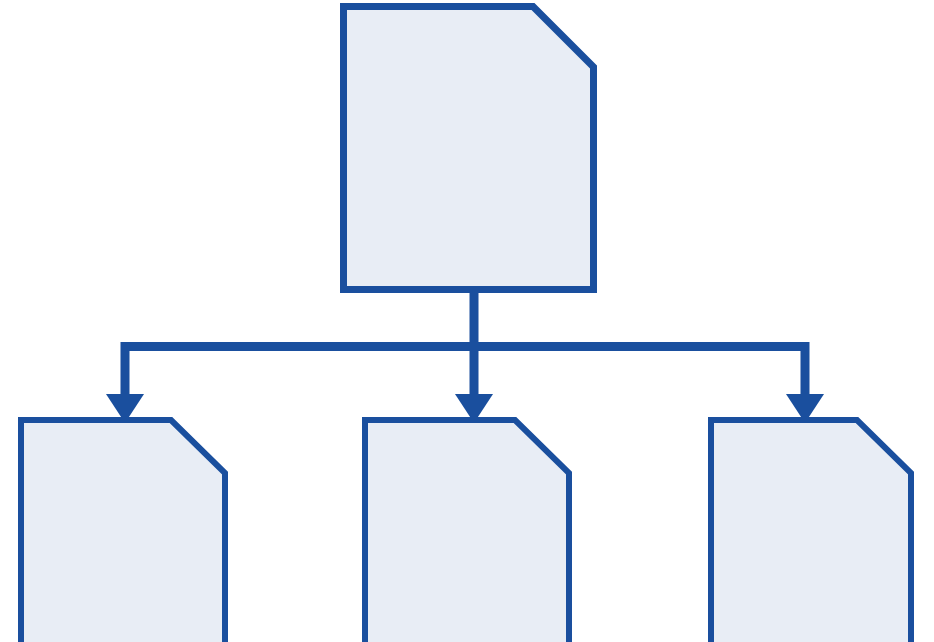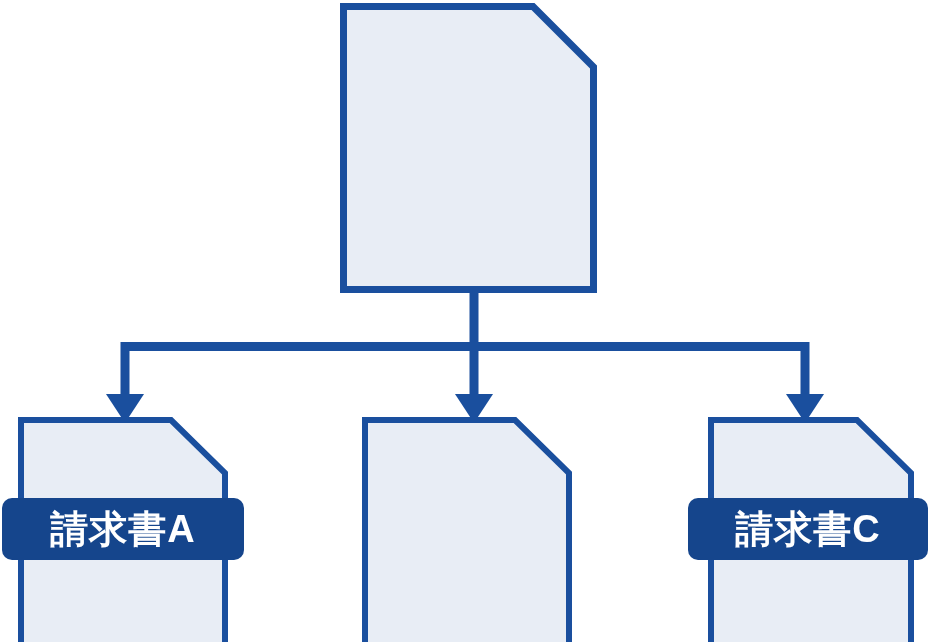--- a/index.html
+++ b/index.html
@@ -72,20 +72,14 @@
 
     <polygon class="arrowhead" points="106,394 144,394 125,423"></polygon>
     <polygon class="arrowhead" points="455,394 493,394 474,423"></polygon>
     <polygon class="arrowhead" points="786,394 824,394 805,423"></polygon>
 
     <path class="doc-shape small" d="M21 420 H171 L225 473 V645 H21 Z"></path>
     <path class="doc-shape small" d="M365 420 H515 L569 473 V645 H365 Z"></path>
     <path class="doc-shape small" d="M711 420 H857 L911 473 V645 H711 Z"></path>
   </svg>
 
-  <div class="banner banner-a">
-    <span>請求書A</span>
-  </div>
-  <div class="banner banner-c">
-    <span>請求書C</span>
-  </div>
 
 </div>
 
 </body></html>

